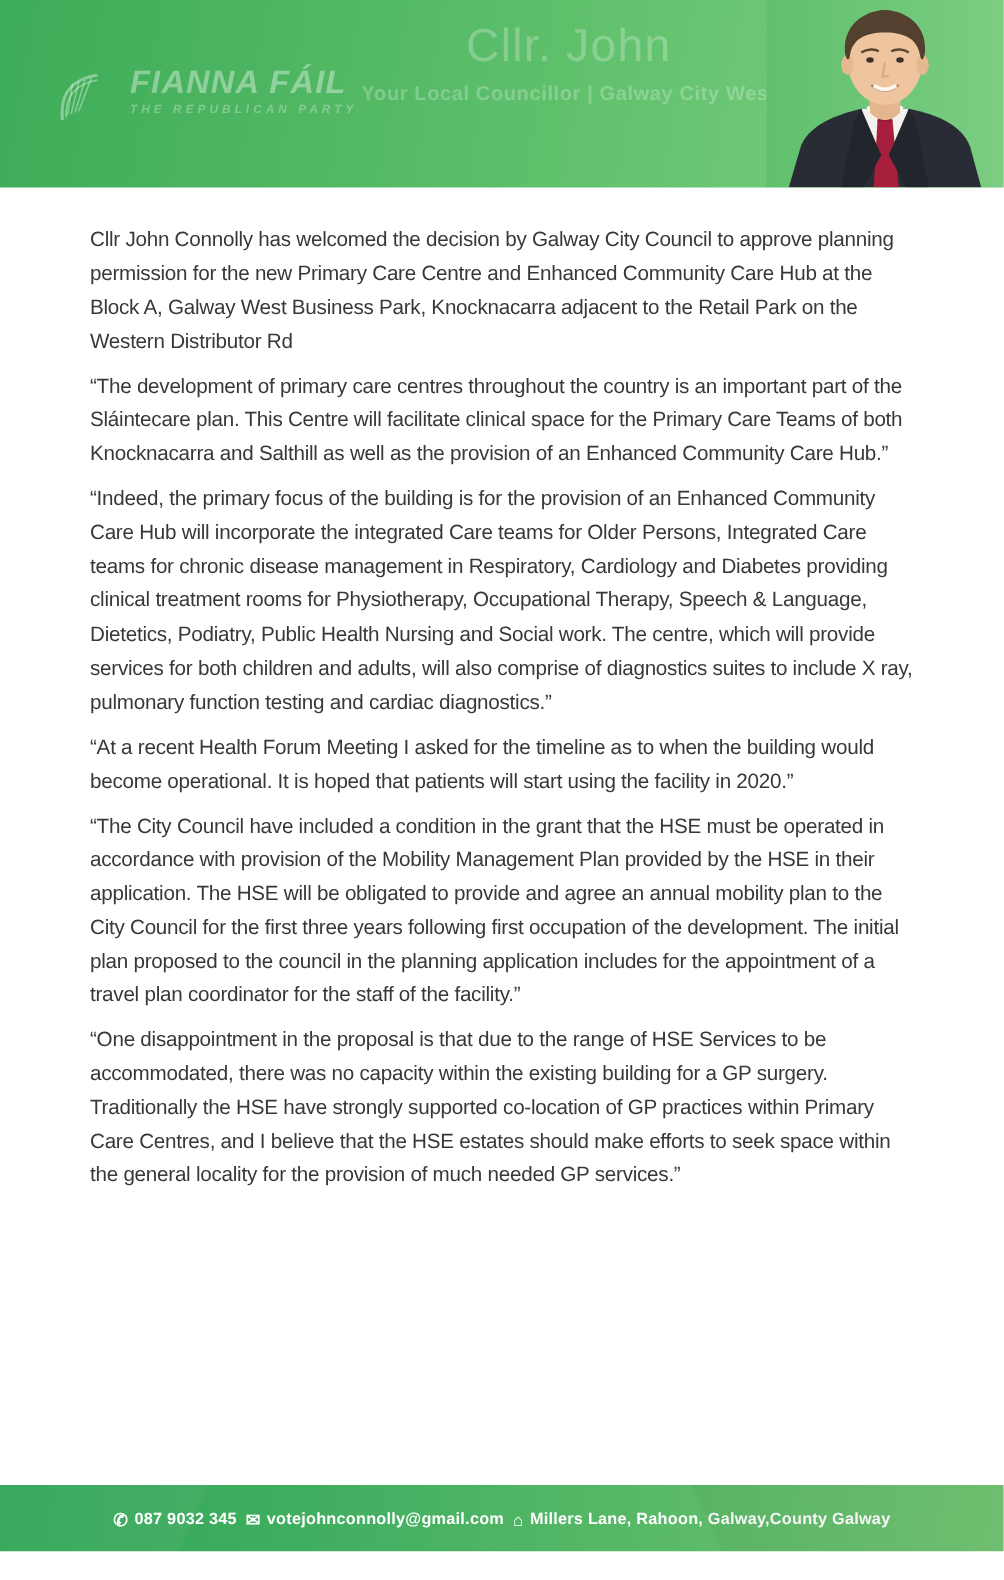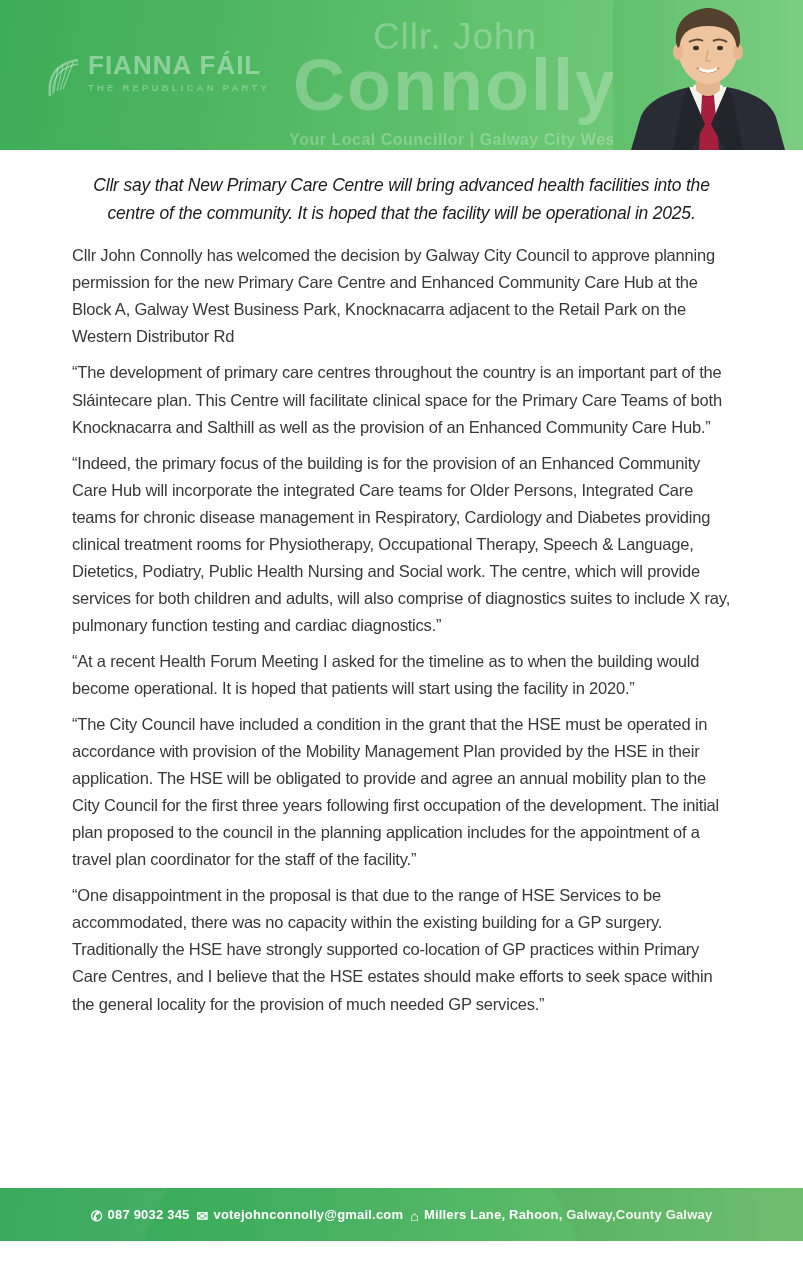--- a/index.html
+++ b/index.html
@@ -26,22 +26,23 @@
     flex: 0 0 150px;
     background: linear-gradient(100deg, #3dac58 0%, #4fb662 30%, #5fc06c 55%, #6ec877 78%, #7bcd82 100%);
     overflow: hidden;
   }
   .logo {
     position: absolute;
     left: 46px;
     top: 52px;
     display: flex;
     align-items: flex-start;
-    gap: 8px;
+    gap: 24px;
     color: rgba(255,255,255,0.38);
+    font-style: italic;
   }
   .logo-harp { width: 34px; height: 46px; margin-top: 2px; }
   .logo-name {
     font-size: 26px;
     font-weight: bold;
     letter-spacing: 1px;
     line-height: 1.05;
   }
   .logo-tagline {
     font-size: 9.5px;
@@ -154,21 +155,20 @@
         <line x1="27" y1="8.5" x2="17" y2="35" stroke-width="1.2"></line>
       </svg>
       <div>
         <div class="logo-name">FIANNA FÁIL</div>
         <div class="logo-tagline">THE REPUBLICAN PARTY</div>
       </div>
     </div>
 
     <div class="watermark">
       <div class="wm-line1">Cllr. John</div>
-      <div class="wm-line2">Connolly</div>
       <div class="wm-tagline">Your Local Councillor | Galway City West</div>
     </div>
 
     <svg class="photo" viewBox="0 0 190 150">
       <defs>
         <linearGradient id="pg" x1="0" y1="0" x2="1" y2="0">
           <stop offset="0" stop-color="#60c06c"></stop>
           <stop offset="1" stop-color="#7bcd82"></stop>
         </linearGradient>
       </defs>
@@ -202,21 +202,20 @@
       <ellipse cx="107" cy="48" rx="3" ry="2.2" fill="#3c3328"></ellipse>
 
       <path d="M95 50 L93 61 L98 61" stroke="#d9a87e" stroke-width="1.6" fill="none"></path>
 
       <path d="M84 68 C90 74 100 74 106 68" stroke="#b3795a" stroke-width="1.6" fill="none"></path>
       <path d="M86 68.5 C92 72.5 98 72.5 104 68.5" stroke="#ffffff" stroke-width="3" fill="none" opacity="0.9"></path>
     </svg>
   </header>
 
   <main class="article">
-    <p class="article-subtitle">Cllr say that New Primary Care Centre will bring advanced health facilities into the centre of the community. It is hoped that the facility will be operational in 2025.</p>
     <div class="article-body">
       <p>Cllr John Connolly has welcomed the decision by Galway City Council to approve planning permission for the new Primary Care Centre and Enhanced Community Care Hub at the Block A, Galway West Business Park, Knocknacarra adjacent to the Retail Park on the Western Distributor Rd</p>
       <p>“The development of primary care centres throughout the country is an important part of the Sláintecare plan. This Centre will facilitate clinical space for the Primary Care Teams of both Knocknacarra and Salthill as well as the provision of an Enhanced Community Care Hub.”</p>
       <p>“Indeed, the primary focus of the building is for the provision of an Enhanced Community Care Hub will incorporate the integrated Care teams for Older Persons, Integrated Care teams for chronic disease management in Respiratory, Cardiology and Diabetes providing clinical treatment rooms for Physiotherapy, Occupational Therapy, Speech &amp; Language, Dietetics, Podiatry, Public Health Nursing and Social work. The centre, which will provide services for both children and adults, will also comprise of diagnostics suites to include X ray, pulmonary function testing and cardiac diagnostics.”</p>
       <p>“At a recent Health Forum Meeting I asked for the timeline as to when the building would become operational. It is hoped that patients will start using the facility in 2020.”</p>
       <p>“The City Council have included a condition in the grant that the HSE must be operated in accordance with provision of the Mobility Management Plan provided by the HSE in their application. The HSE will be obligated to provide and agree an annual mobility plan to the City Council for the first three years following first occupation of the development. The initial plan proposed to the council in the planning application includes for the appointment of a travel plan coordinator for the staff of the facility.”</p>
       <p>“One disappointment in the proposal is that due to the range of HSE Services to be accommodated, there was no capacity within the existing building for a GP surgery. Traditionally the HSE have strongly supported co-location of GP practices within Primary Care Centres, and I believe that the HSE estates should make efforts to seek space within the general locality for the provision of much needed GP services.”</p>
     </div>
   </main>
 

